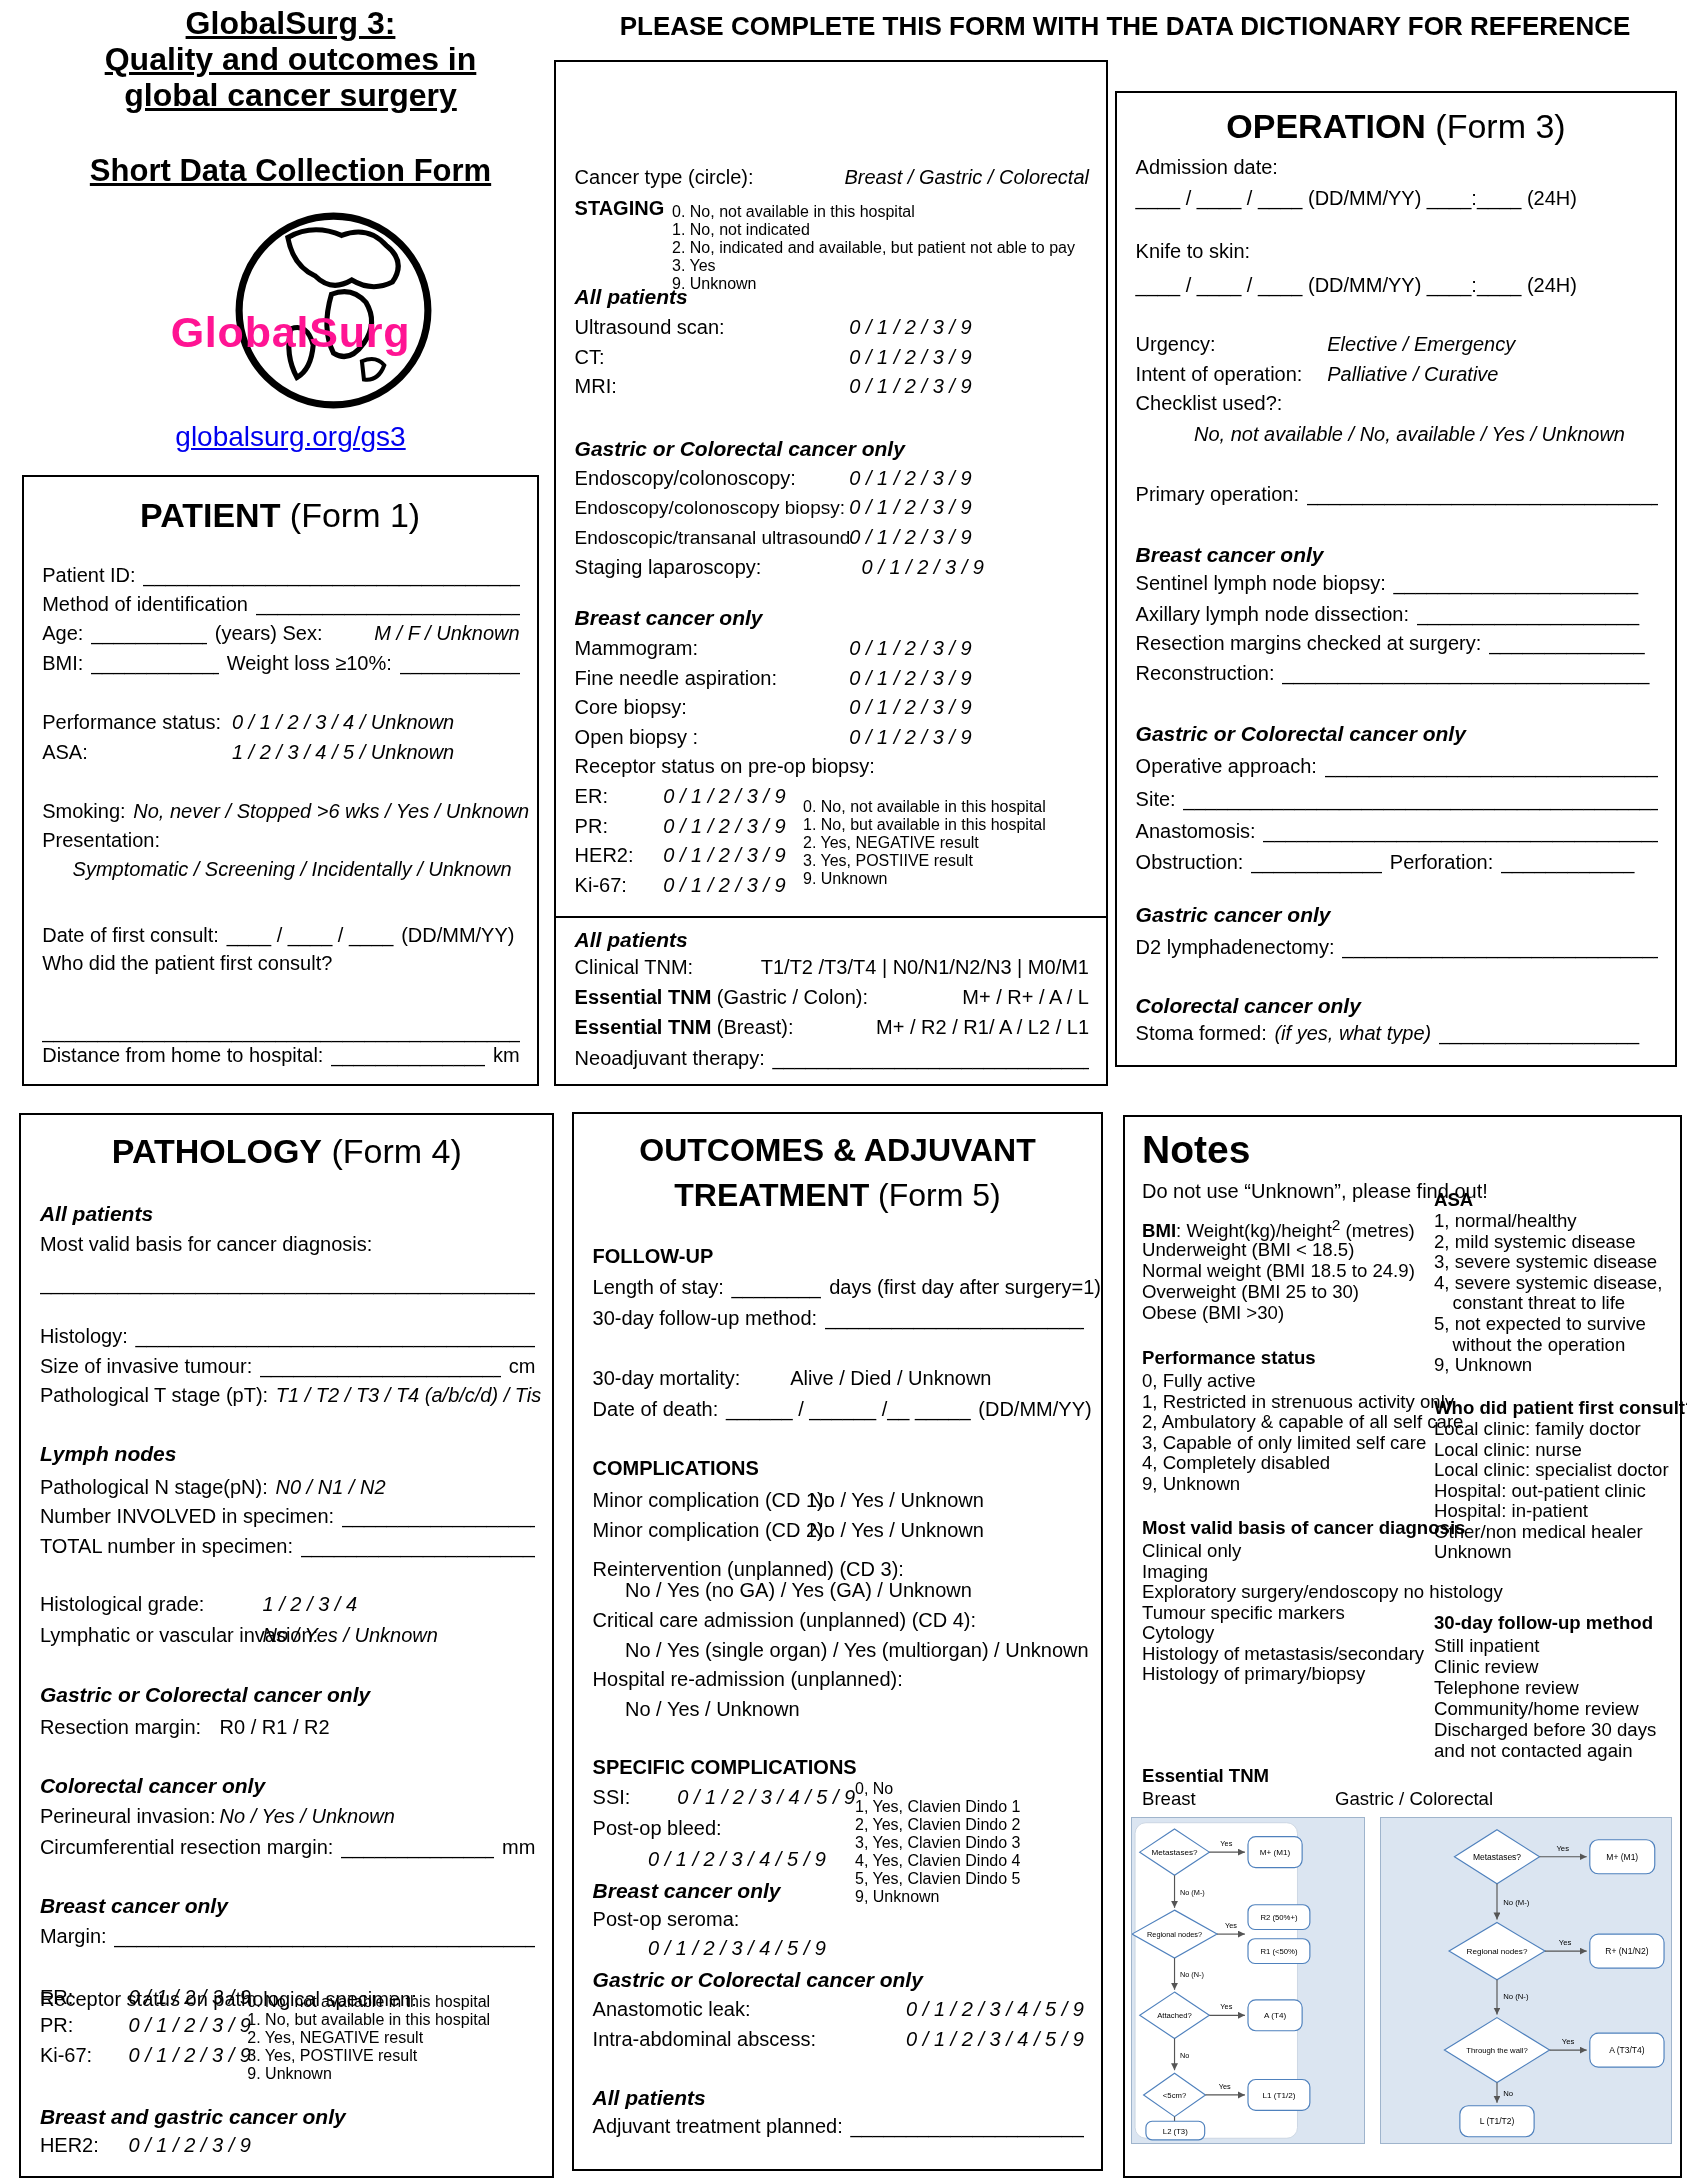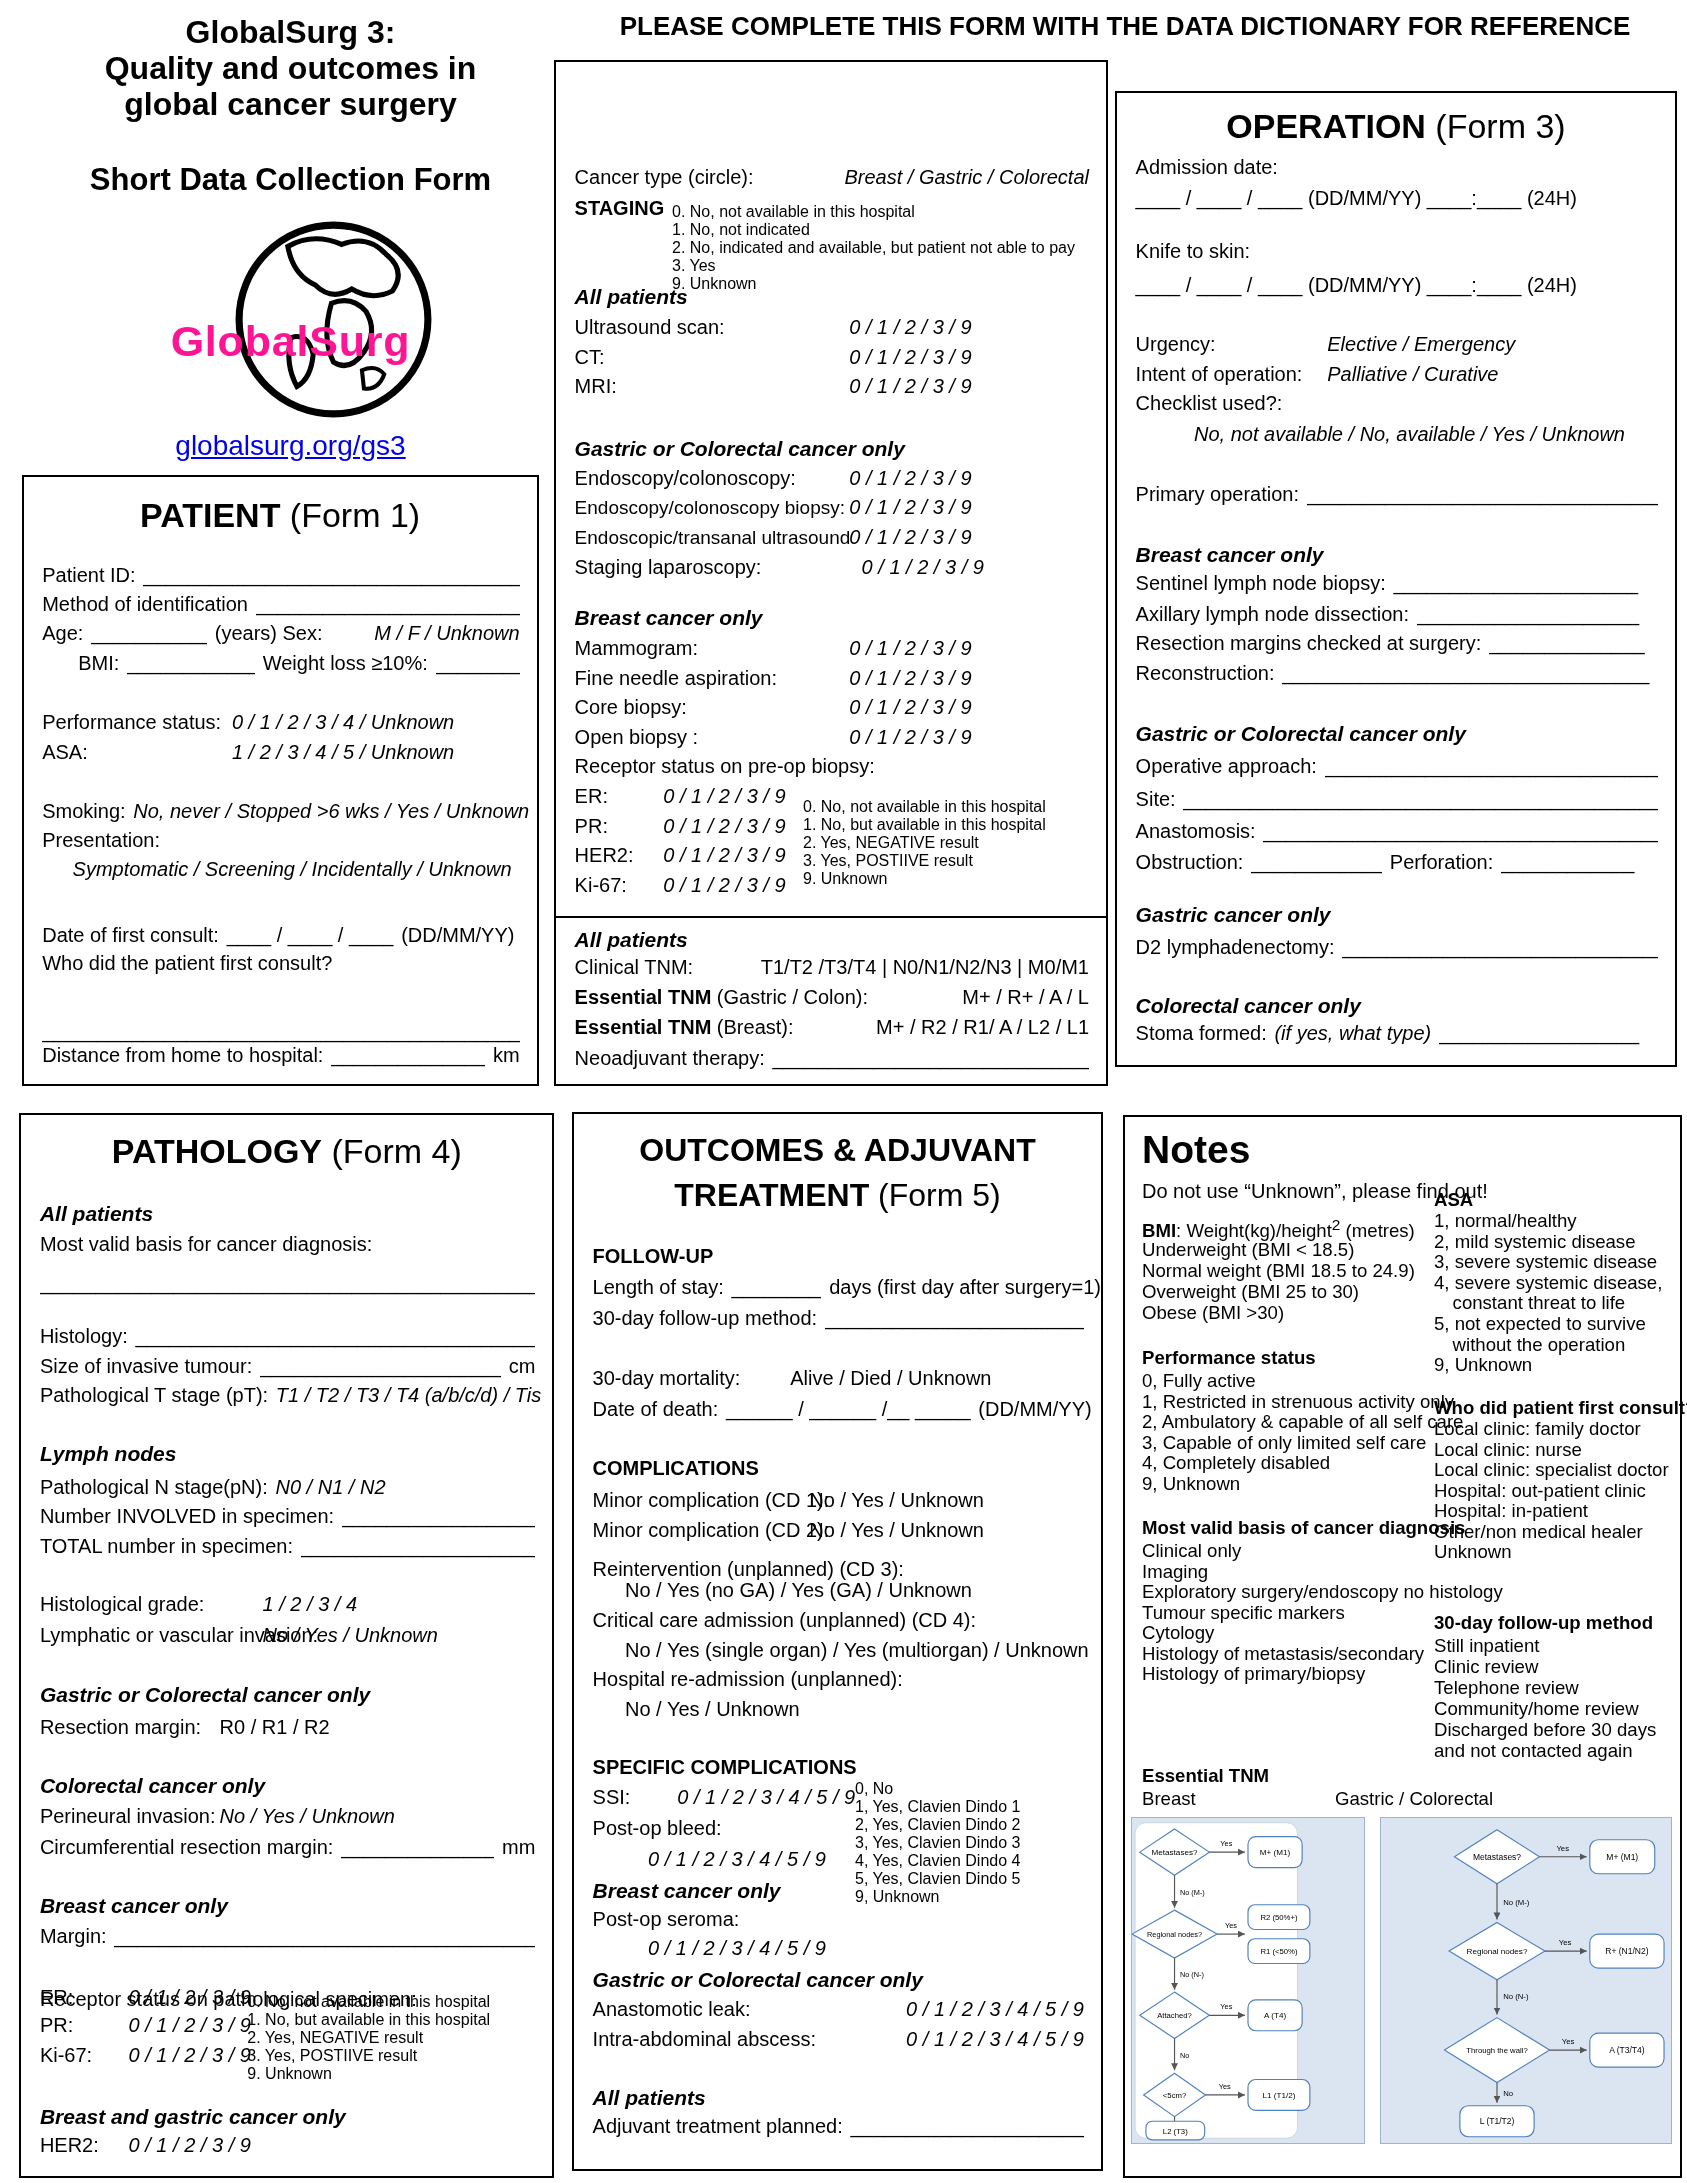--- a/index.html
+++ b/index.html
@@ -12,21 +12,21 @@
   .r{position:absolute;left:18.6px;right:17px;font-size:20px;display:flex;align-items:baseline;gap:7.7px;white-space:nowrap;}
   .sp{justify-content:space-between;}
   .opt{font-style:italic;}
   .sec{font-weight:bold;font-style:italic;font-size:21px;}
   .hd{font-weight:bold;}
   .bl{overflow:hidden;white-space:nowrap;flex:none;}
   .grow{flex:1 1 auto;overflow:hidden;white-space:nowrap;}
   .sm{position:absolute;font-size:16px;line-height:18px;white-space:nowrap;}
   .nrow{position:absolute;font-size:18.6px;white-space:nowrap;}
   .nhd{font-weight:bold;}
-  .brand{position:absolute;left:43px;top:14px;width:495px;text-align:center;}
+  .brand{position:absolute;left:43px;top:5px;width:495px;text-align:center;text-decoration:underline;}
   .brand-title{font-size:32px;font-weight:bold;line-height:36px;}
   .brand-sub{font-size:31px;font-weight:bold;margin-top:40px;}
   .globe{position:absolute;left:189px;top:204px;width:203px;height:203px;}
   .brand-pink{position:absolute;left:0;top:303px;width:495px;text-align:center;
               font-size:43px;font-weight:bold;letter-spacing:0.8px;}
   .brand-link{position:absolute;left:0;top:416px;width:495px;text-align:center;
               font-size:28px;text-decoration:underline;cursor:pointer;}
   .top-instruction{position:absolute;left:572px;top:10.8px;width:1106px;text-align:center;
                    font-size:26px;font-weight:bold;}
   .sep{position:absolute;left:0;right:0;border-top:2.3px solid #000;}
@@ -70,21 +70,21 @@
     <div class="r" style="top:116px;">
       <span>Method of identification</span>
       <span class="bl grow">______________________________</span>
     </div>
     <div class="r" style="top:145px;">
       <span>Age:</span>
       <span class="bl" style="width:116px;">______________</span>
       <span>(years)   Sex:</span>
       <span class="opt" style="margin-left:auto;">M  /  F  /  Unknown</span>
     </div>
-    <div class="r" style="top:175px;margin-left:36px;">
+    <div class="r" style="top:175px;">
       <span>BMI:</span>
       <span class="bl" style="width:128px;">_______________</span>
       <span>Weight loss ≥10%:</span>
       <span class="bl grow">__________________</span>
     </div>
     <div class="r" style="top:234px;">
       <span style="width:182px;flex:none;">Performance status:</span>
       <span class="opt">0 / 1 / 2 / 3 / 4 / Unknown</span>
     </div>
     <div class="r" style="top:264px;">

